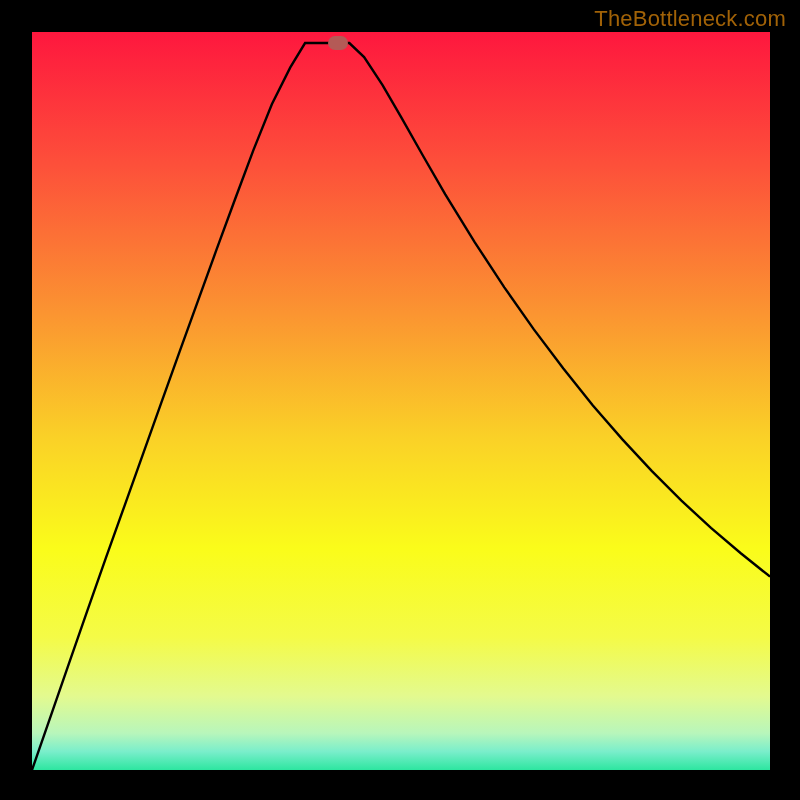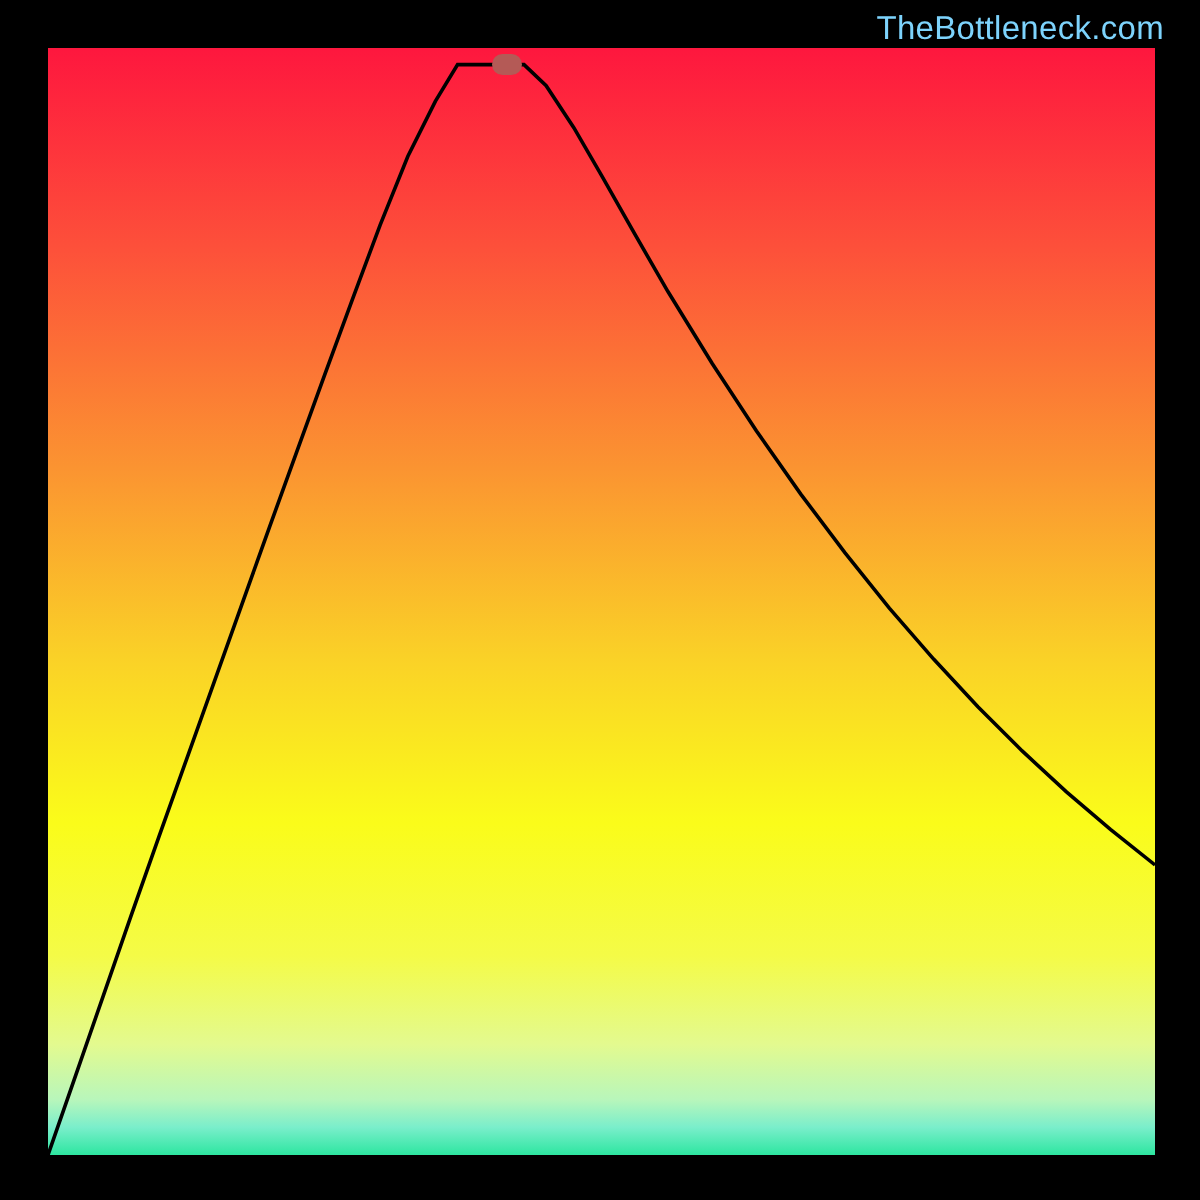--- a/index.html
+++ b/index.html
@@ -13,22 +13,22 @@
   }
   .frame {
     position: relative;
     width: 800px;
     height: 800px;
     background: #000;
   }
   .watermark {
     position: absolute;
     top: 6px;
-    right: 24px;
-    color: #7dd3fc;
+    right: 14px;
+    color: #a16207;
     font-size: 22px;
     font-weight: 500;
     letter-spacing: 0.2px;
     z-index: 20;
   }
   .plot-area {
     position: absolute;
     box-sizing: border-box;
   }
   .gradient-bg {

